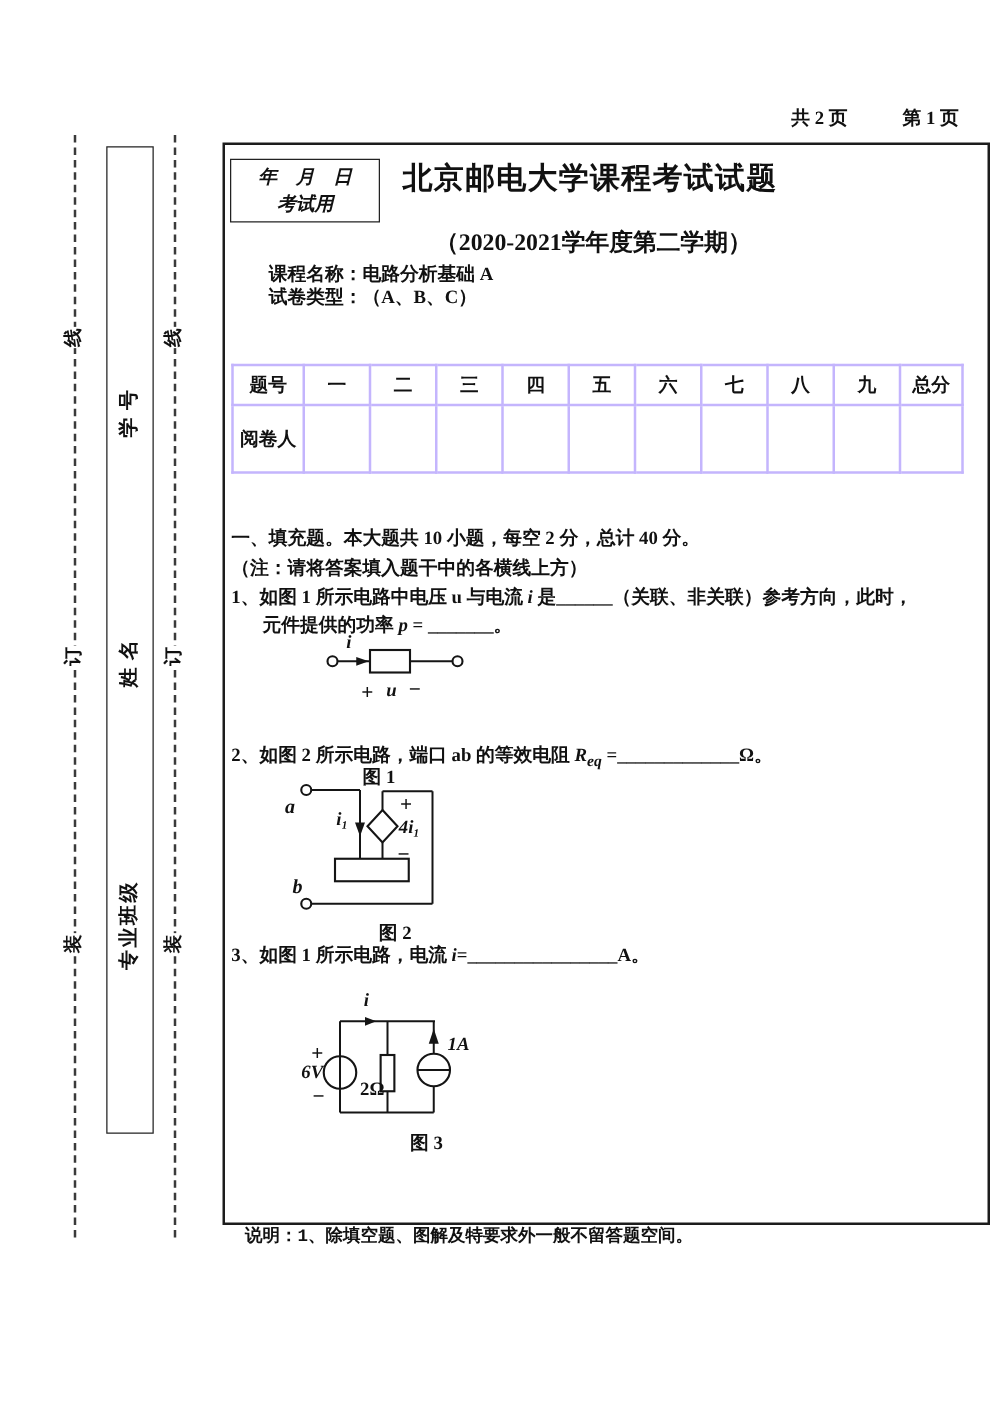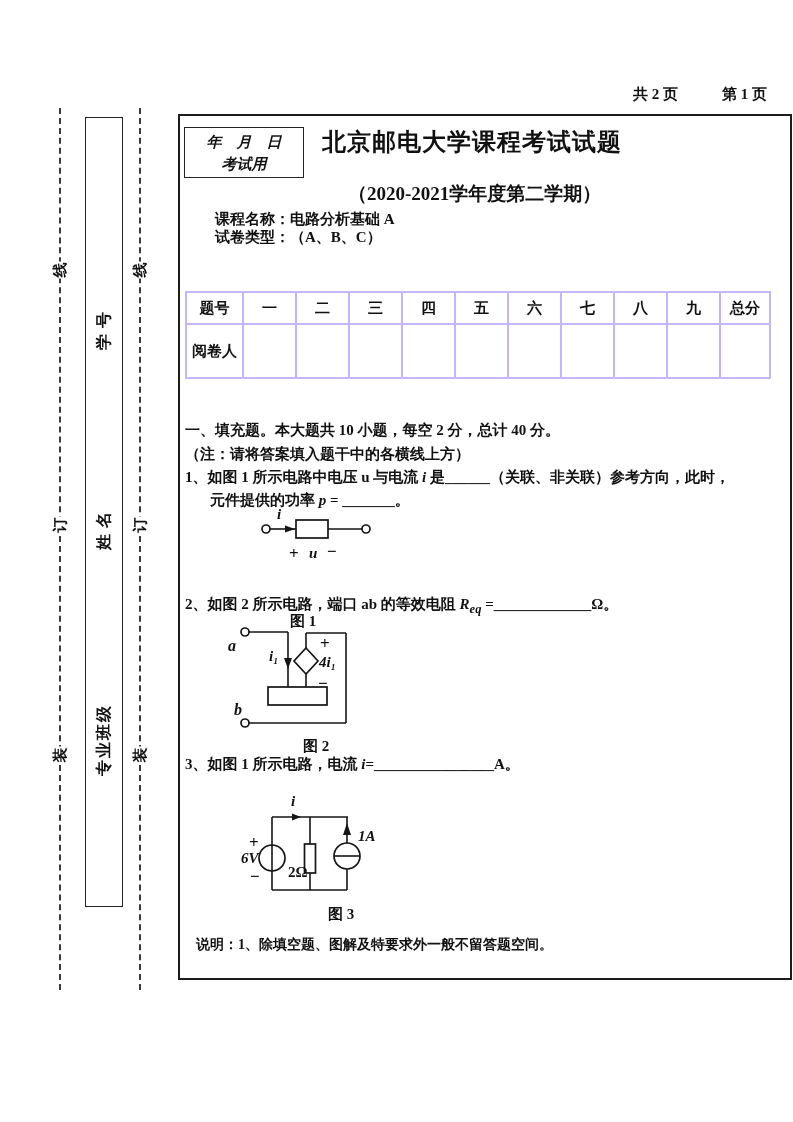--- a/index.html
+++ b/index.html
@@ -201,15 +201,15 @@
     </svg>
     <span class="fig-label var" style="left:51px;top:1px;">i</span>
     <span class="fig-label" style="left:9px;top:41px;font-size:17px;">+</span>
     <span class="fig-label var" style="left:1px;top:58px;">6V</span>
     <span class="fig-label" style="left:10px;top:75px;font-size:17px;">−</span>
     <span class="fig-label" style="left:48px;top:72px;">2Ω</span>
     <span class="fig-label var" style="left:118px;top:36px;">1A</span>
     <span class="fig-cap" style="left:56px;top:112px;margin-left:32px;">图 3</span>
   </div>
 
-  <div class="abs" style="left:196px;top:936px;font-size:14px;font-weight:bold;">说明：1、除填空题、图解及特要求外一般不留答题空间。</div>
+  <div class="abs" style="left:196px;top:980px;font-size:14px;font-weight:bold;font-family:Liberation Mono, monospace;">说明：1、除填空题、图解及特要求外一般不留答题空间。</div>
 
 </div>
 
 </body></html>

